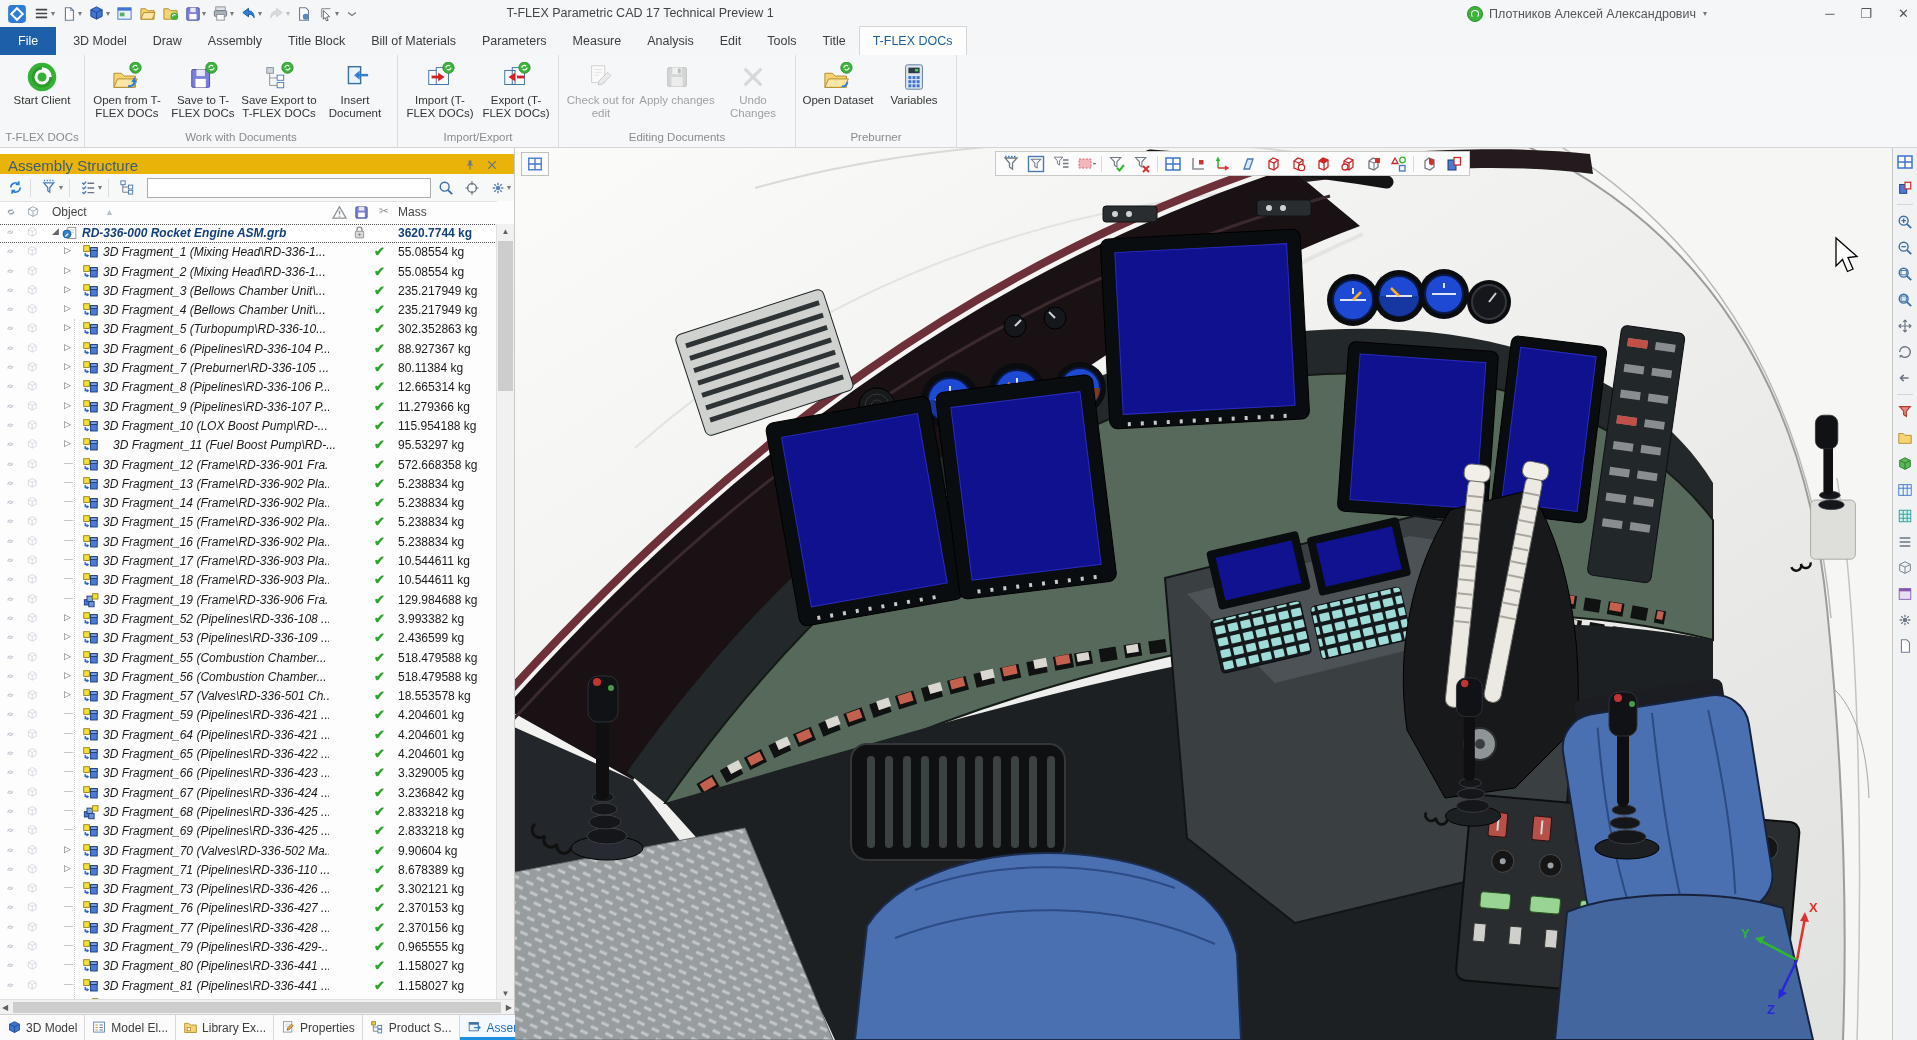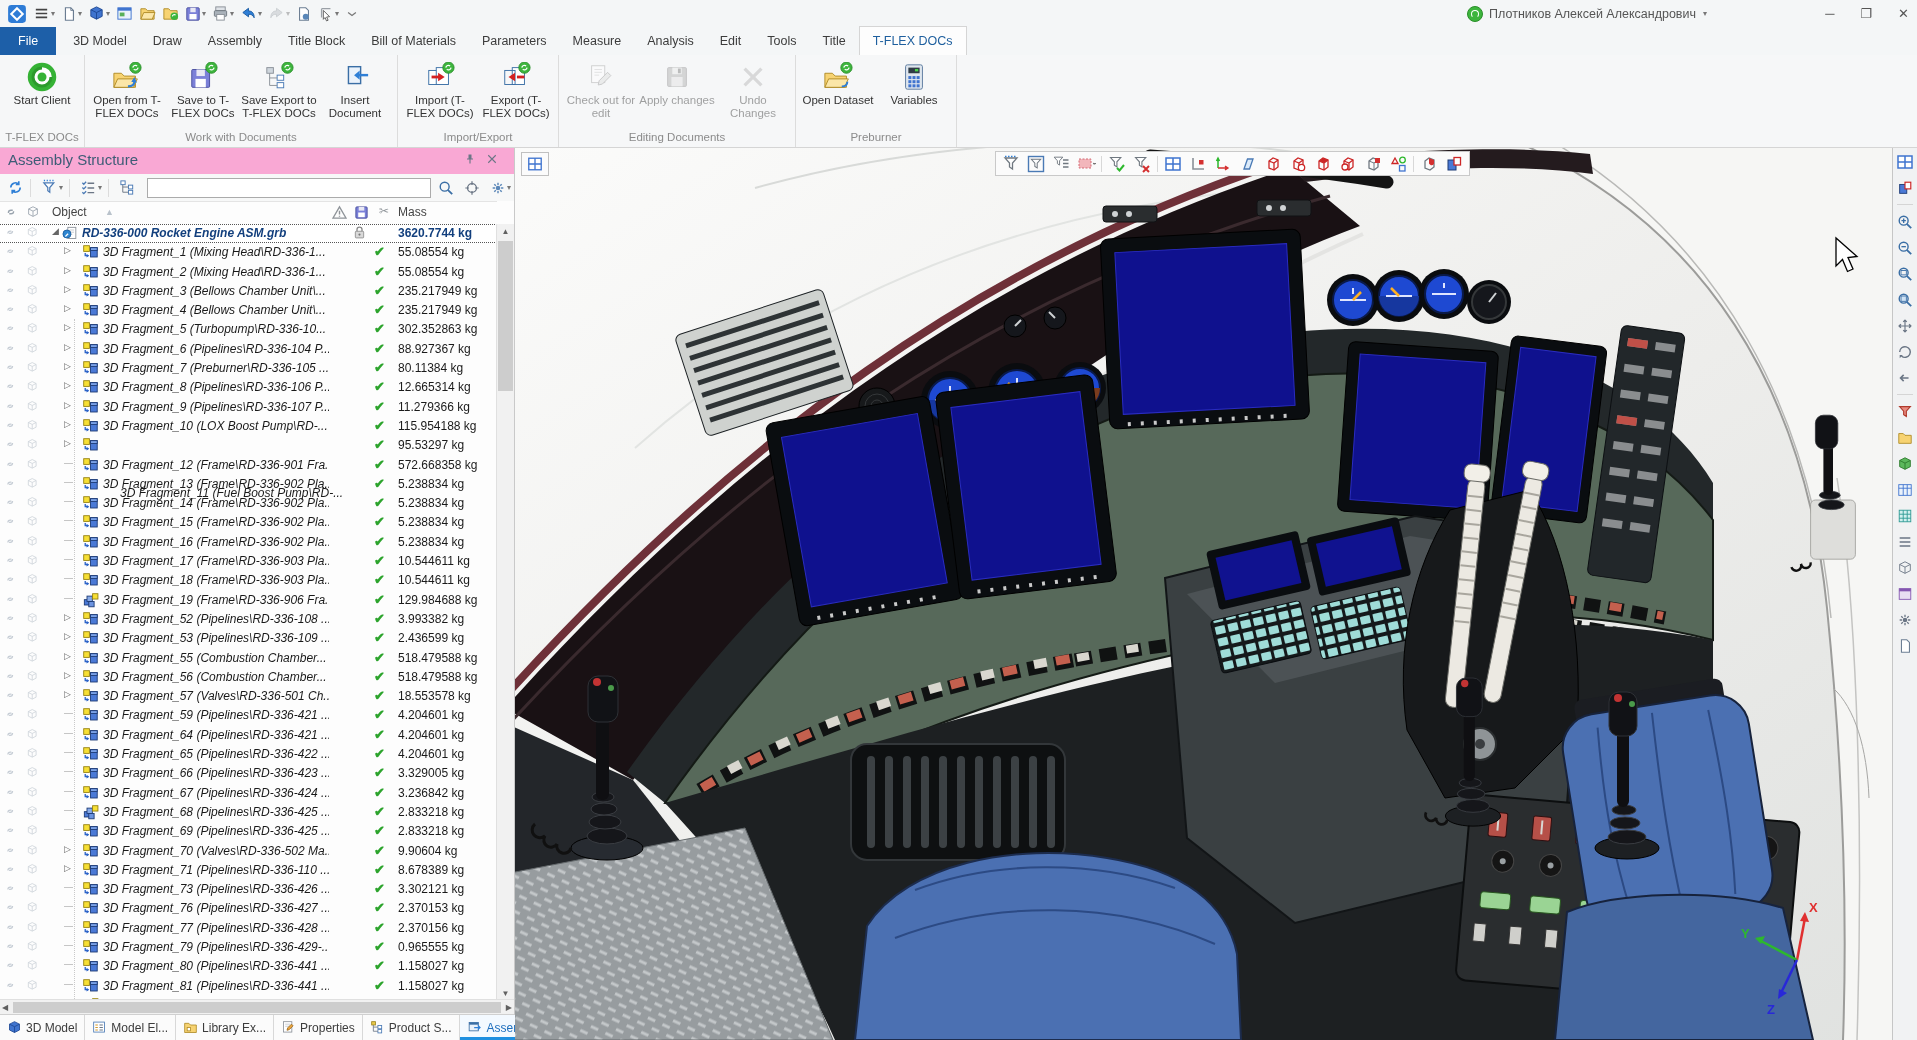--- a/index.html
+++ b/index.html
@@ -29,21 +29,21 @@
   #ribbon{position:absolute;left:0;top:55px;width:1917px;height:92px;background:#f6f7f8;border-bottom:1px solid #d5d5d5;display:flex;}
   .rgroup{display:flex;flex-direction:column;border-right:1px solid #dcdcdc;padding:2px 4px 0 4px;position:relative;}
   .rbtns{display:flex;flex:1;align-items:flex-start;}
   .rbtn{width:76px;display:flex;flex-direction:column;align-items:center;padding-top:3px;cursor:default;}
   .rbtn .ricon{height:34px;display:flex;align-items:center;}
   .rbtn .rlabel{font-size:11.5px;color:#333;text-align:center;line-height:13px;max-width:80px;}
   .rbtn.disabled{opacity:.45;filter:grayscale(1);}
   .glabel{height:17px;text-align:center;font-size:11.5px;color:#8b8b8b;line-height:15px;}
   
   #panel{position:absolute;left:0;top:148px;width:514px;height:892px;background:#fdfdfd;border-right:1px solid #c9c9c9;}
-  #panelhead{position:absolute;left:0;top:0;width:100%;height:26px;background:#f9a8d4;}
+  #panelhead{position:absolute;left:0;top:6px;width:100%;height:26px;background:#eab308;}
   #paneltitle{position:absolute;left:8px;top:3px;font-size:15px;color:#3e5c76;}
   #panelheadicons{position:absolute;right:16px;top:5px;display:flex;gap:10px;color:#6b7685;}
   #ptoolbar{position:absolute;left:0;top:26px;width:100%;height:27px;display:flex;align-items:center;background:#f7f8f8;}
   .pbtn{display:inline-flex;align-items:center;padding:0 3px;margin-left:4px;}
   .pdiv{width:1px;height:18px;background:#dcdcdc;margin:0 3px;}
   #psearch{width:282px;height:18px;border:1px solid #ababab;background:#fff;margin-left:8px;position:relative;font-size:12px;padding:0 14px 0 4px;}
   #colhead{position:absolute;left:0;top:53px;width:497px;height:22px;border-bottom:1px dotted #9a9a9a;border-top:1px solid #e4e4e4;background:#fdfdfd;font-size:12px;color:#444;}
   #colhead .gut1{position:absolute;left:4px;top:3px;}
   #colhead .gut2{position:absolute;left:26px;top:3px;}
   #ob{position:absolute;left:52px;top:3px;}
@@ -186,20 +186,21 @@
           </svg>
           <span class="caret">▾</span>
         </span>
         <span class="qbtn">
           <svg viewBox="0 0 18 18" width="14" height="14">
             <path d="M4,7l5,4 5-4" stroke="#777" fill="none" stroke-width="1.6"></path>
           </svg>
         </span>
       </div>
   </div>
+  <div id="wintitle">T-FLEX Parametric CAD 17 Technical Preview 1</div>
   <div id="userarea">
     <span class="statusdot"></span>
     <span>Плотников Алексей Александрович</span>
     <span class="caret">▾</span>
   </div>
   <div id="mainwinbtns">
     <span>─</span>
     <span>❐</span>
     <span>✕</span>
   </div>
@@ -858,21 +859,21 @@
           <span class="exp" style="left: 64px;">▷</span>
           <span class="ticon" style="left: 82px;">
             <svg viewBox="0 0 18 18" width="18" height="16">
               <rect x="8.5" y="3" width="7.5" height="10.5" fill="#4a79d6" stroke="#1c3a74"></rect>
               <rect x="8.5" y="3" width="7.5" height="3.2" fill="#7ba2e8" stroke="#1c3a74"></rect>
               <rect x="0.8" y="0.8" width="6.4" height="6.4" fill="#f7df35" stroke="#94800f"></rect>
               <path d="M2.5,9v3h3.5" stroke="#2a62c8" fill="none" stroke-width="1.5"></path>
               <path d="M8,12l-3-2.2v4.4z" fill="#2a62c8" transform="translate(-1,0)"></path>
             </svg>
           </span>
-          <span class="tname" style="left: 120px; margin-top: 48px;">3D Fragment_11 (Fuel Boost Pump\RD-...</span>
+          <span class="tname" style="left: 113px;">3D Fragment_11 (Fuel Boost Pump\RD-...</span>
           <span class="chk">✔</span>
           <span class="tmass">95.53297 kg</span>
         </div>
         <div class="trow">
           <span class="gut1">
             <svg viewBox="0 0 18 18" width="14" height="14">
               <path d="M5,9.5a3,3 0 0 1 3-3h1.5M11,6.5a3,3 0 0 1 -3,3H6.5" stroke="#c6cdd5" fill="none" stroke-width="1.6"></path>
             </svg>
           </span>
           <span class="gut2">

